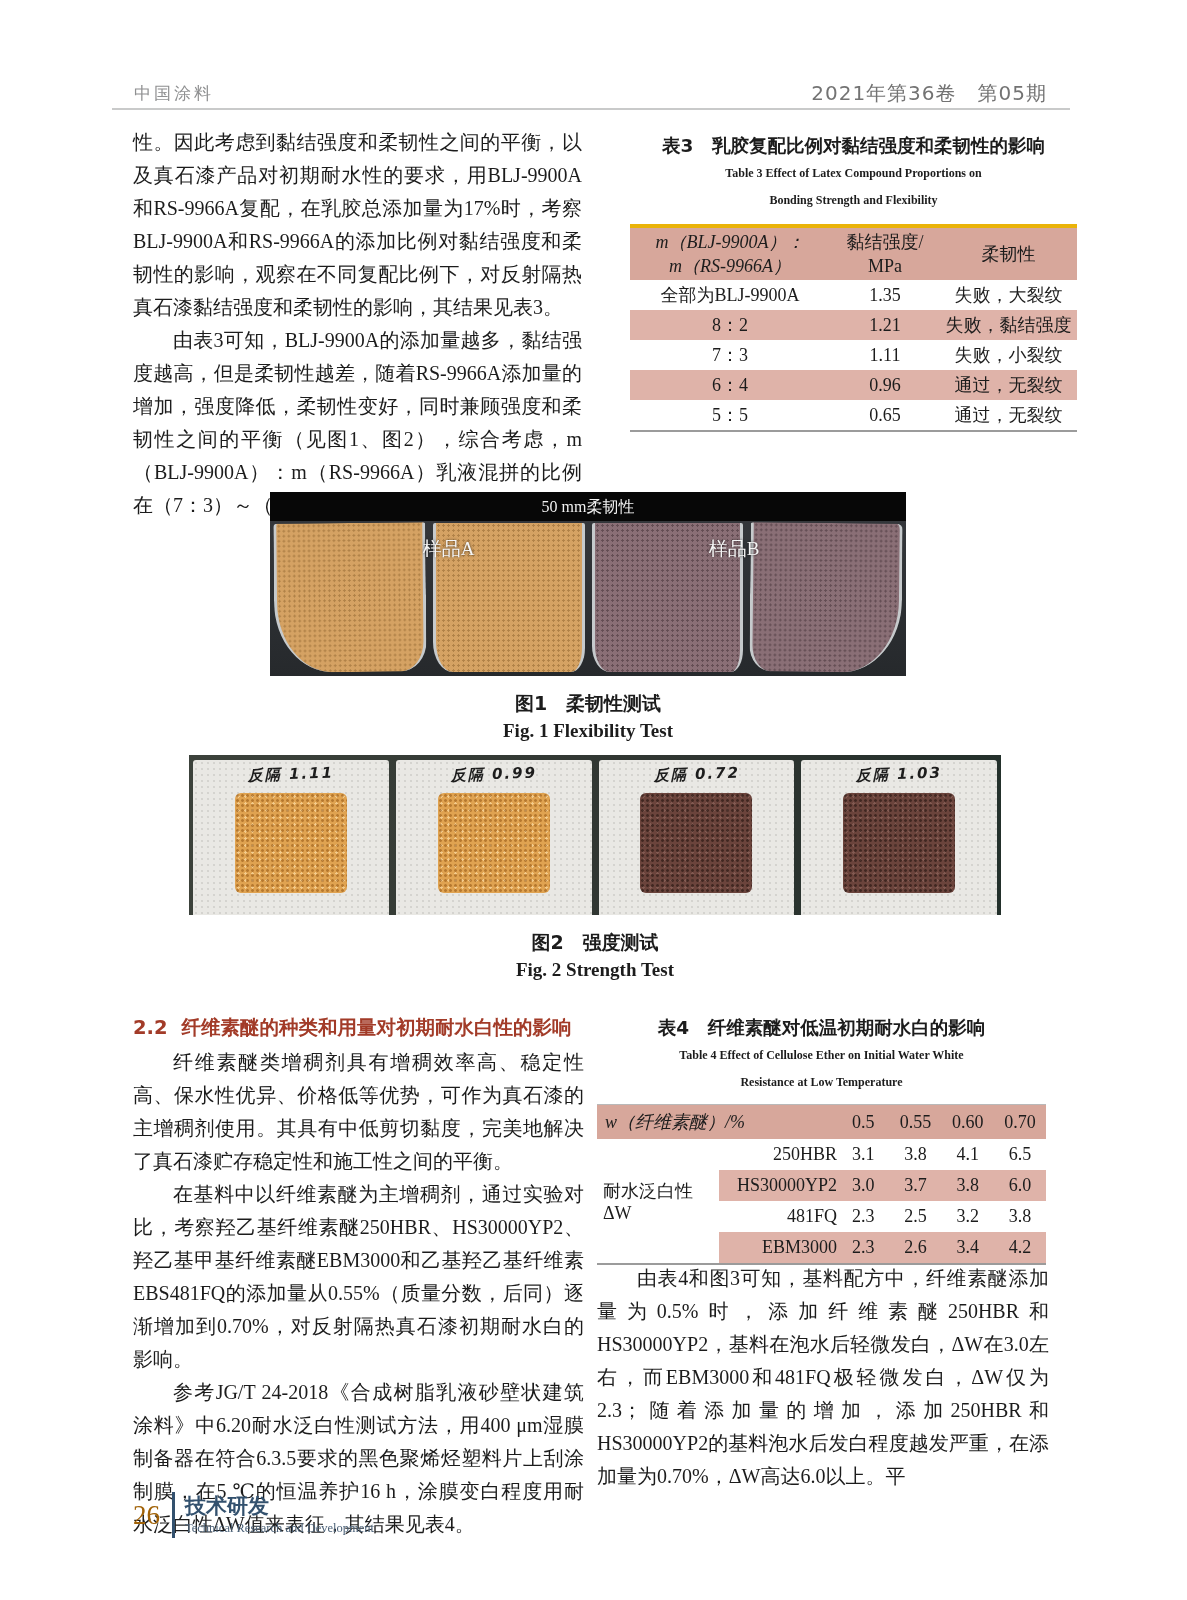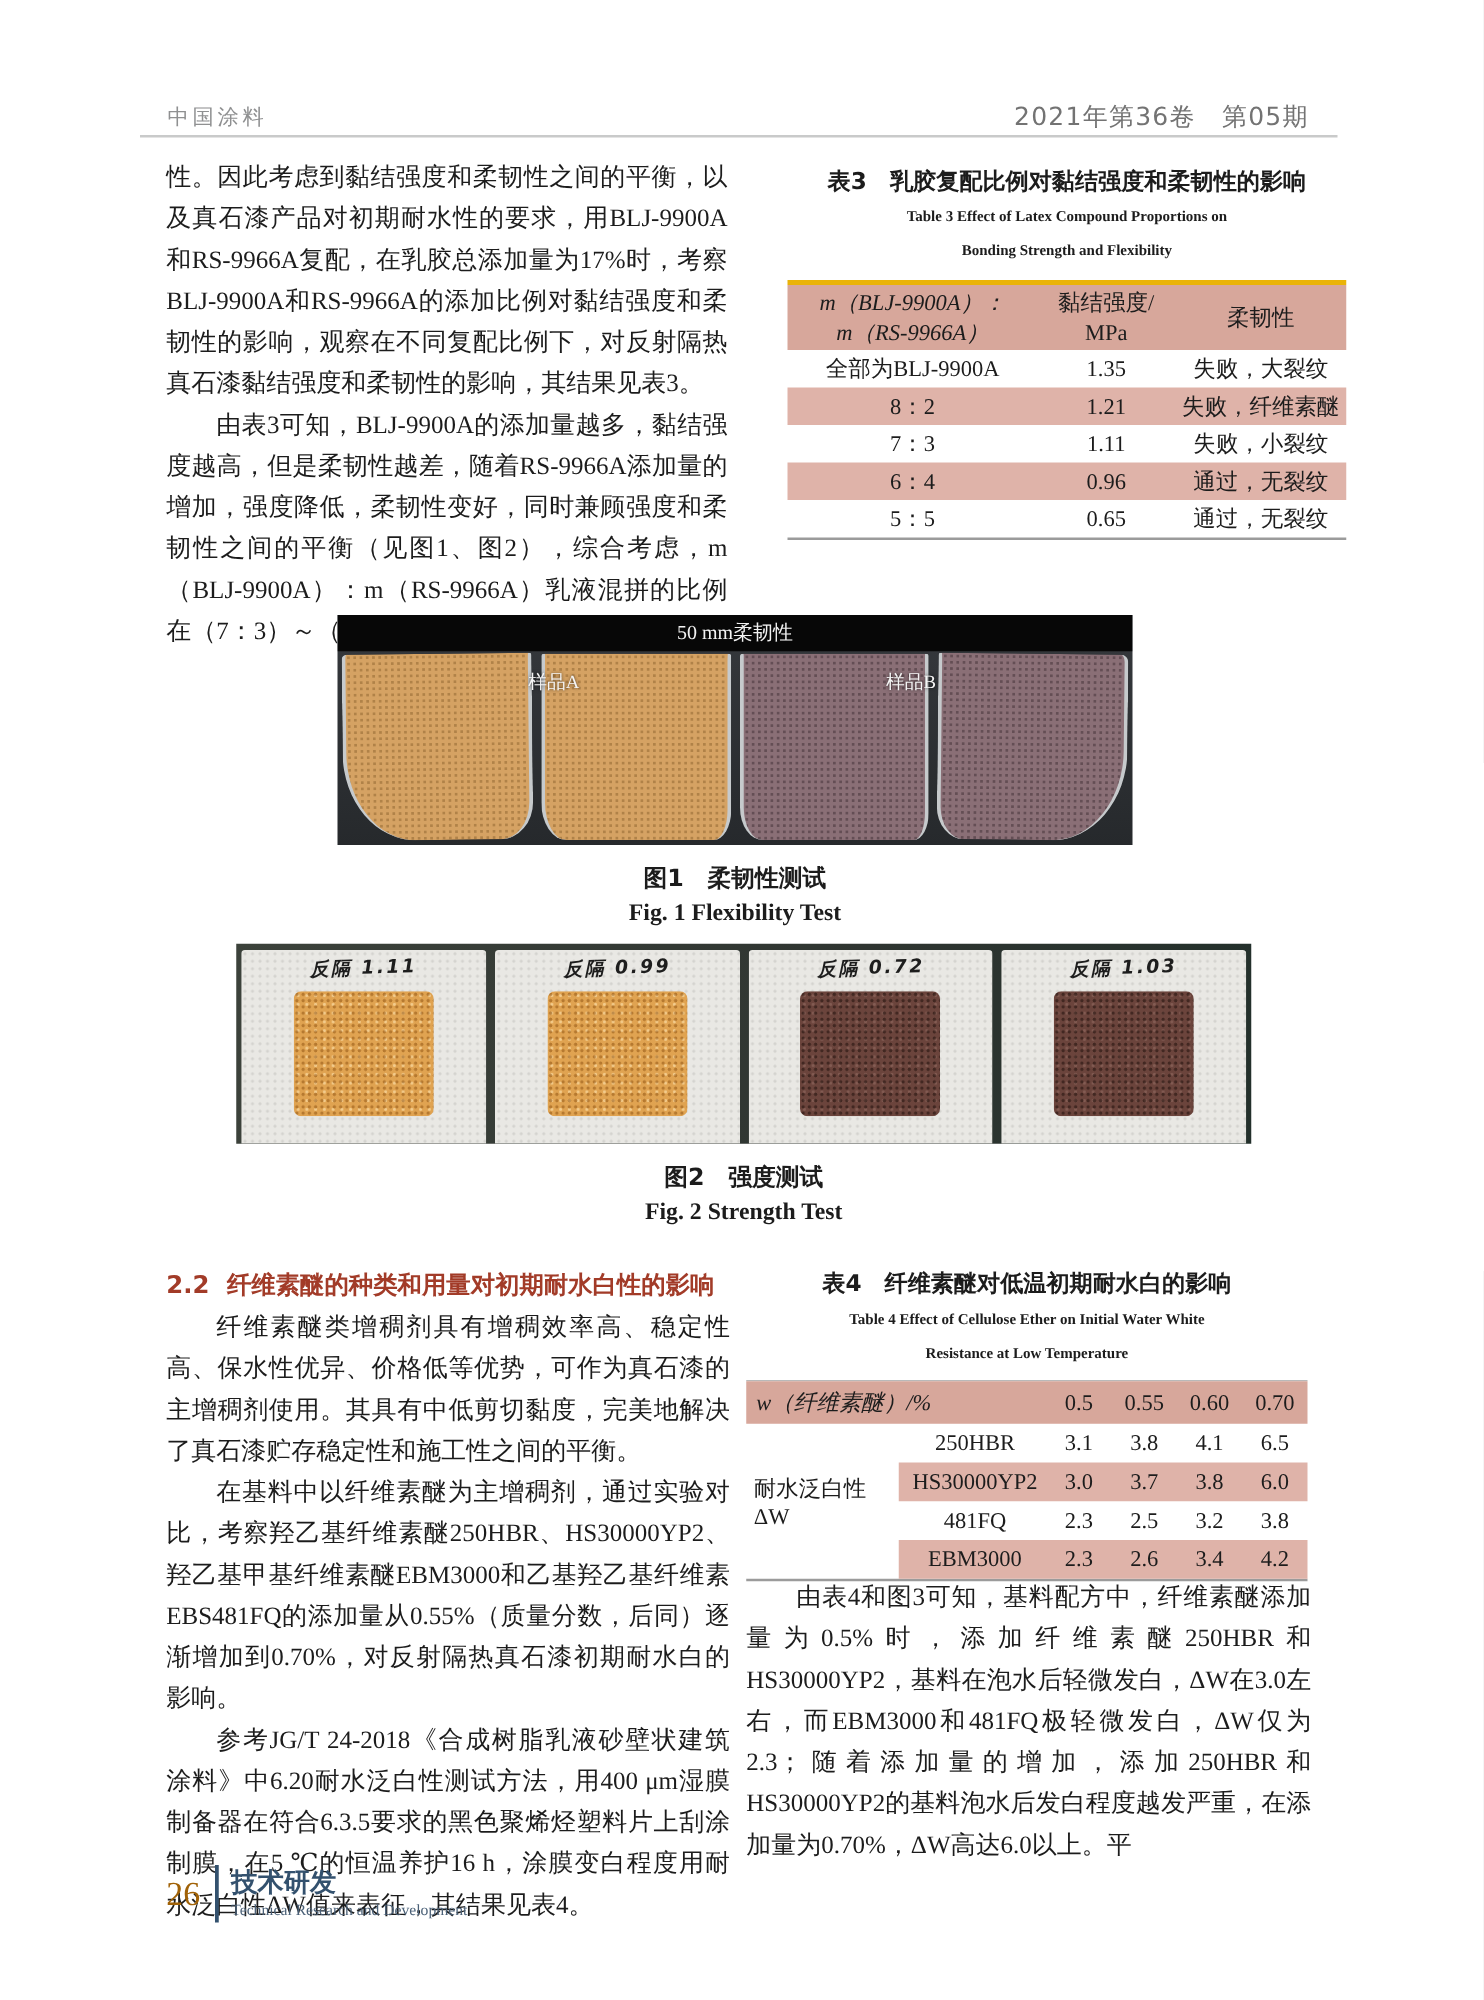--- a/index.html
+++ b/index.html
@@ -53,21 +53,21 @@
   .fig1-panels { position:absolute; left:4px; right:4px; top:31px; bottom:4px; display:flex; gap:7px; }
   .panel { flex:1; border-left:3px solid #c6cacc; border-right:3px solid #c6cacc; }
   .panel.tan  { background-color:#d5a263;
     background-image:radial-gradient(rgba(116,78,28,.38) 1px, transparent 1.4px); background-size:5px 5px; }
   .panel.mauve{ background-color:#8a6f76;
     background-image:radial-gradient(rgba(48,32,38,.42) 1px, transparent 1.4px); background-size:5px 5px; }
   .p1 { border-radius:4px 2px 26px 58px / 4px 2px 30px 70px; transform:rotate(-.6deg); }
   .p2 { border-radius:2px 2px 14px 20px / 2px 2px 24px 30px; }
   .p3 { border-radius:2px 2px 12px 18px / 2px 2px 22px 26px; }
   .p4 { border-radius:2px 6px 60px 22px / 2px 6px 72px 26px; transform:rotate(.6deg); }
-  .fig-label { position:absolute; color:#f5f5f5; font-size:15px;
+  .fig-label { position:absolute; color:#f5f5f5; font-size:19px;
     font-family:"Liberation Serif","DejaVu Serif",serif; text-shadow:0 0 3px rgba(0,0,0,.7); }
   .lab-a { left:24%; top:44px; } .lab-b { left:69%; top:44px; }
 
   .caption { text-align:center; margin-top:14px; }
   .cap-cn { font-family:"DejaVu Sans","Liberation Sans",sans-serif; font-weight:bold; font-size:19px; line-height:27px; }
   .cap-en { font-weight:bold; font-size:19px; line-height:27px; }
 
   
   .fig2 { position:absolute; left:189px; top:755px; width:812px; }
   .fig2-photo { position:relative; height:160px; overflow:hidden; display:flex; gap:7px; padding:5px 4px 0 4px;
@@ -91,21 +91,21 @@
   .table4 { position:absolute; left:597px; top:1014px; width:449px; }
   .t4-wrap { margin-top:8px; border-top:1px solid #b9b9b9; border-bottom:2px solid #9b9b9b; font-size:18px; }
   .t4-header { display:flex; background:#d7a79b; align-items:center; height:34px; }
   .t4-hlabel { width:240px; padding-left:8px; }
   .t4-hval { flex:1; text-align:center; }
   .t4-body { display:flex; }
   .t4-group-label { width:122px; display:flex; align-items:center; padding-left:6px; }
   .t4-rows { flex:1; display:flex; flex-direction:column; }
   .t4-row { display:flex; align-items:center; height:31px; }
   .t4-row.pink { background:#dfb3a9; }
-  .t4-name { width:118px; text-align:center; padding-left:4px; }
+  .t4-name { width:118px; text-align:right; padding-left:4px; }
   .t4-val { flex:1; text-align:center; }
 
   
   .footer { position:absolute; left:133px; top:1492px; display:flex; align-items:center; }
   .pg-num { font-size:27px; color:#a16207; margin-right:12px; font-family:"Liberation Serif","DejaVu Serif",serif; }
   .ftr-bar { width:3px; height:46px; background:#33516e; margin-right:10px; }
   .ftr-cn { font-family:"DejaVu Sans","Liberation Sans",sans-serif; font-weight:bold; font-size:21px; color:#33516e; line-height:26px; }
   .ftr-en { font-size:12.5px; color:#4a6077; line-height:18px; }
 </style>
 </head>
@@ -136,21 +136,21 @@
       </div>
       <div>
           <div class="t3-row">
             <span class="t3-c t3-c0">全部为BLJ-9900A</span>
             <span class="t3-c t3-c1">1.35</span>
             <span class="t3-c t3-c2">失败，大裂纹</span>
           </div>
           <div class="t3-row pink">
             <span class="t3-c t3-c0">8：2</span>
             <span class="t3-c t3-c1">1.21</span>
-            <span class="t3-c t3-c2">失败，纤维素醚</span>
+            <span class="t3-c t3-c2">失败，黏结强度</span>
           </div>
           <div class="t3-row">
             <span class="t3-c t3-c0">7：3</span>
             <span class="t3-c t3-c1">1.11</span>
             <span class="t3-c t3-c2">失败，小裂纹</span>
           </div>
           <div class="t3-row pink">
             <span class="t3-c t3-c0">6：4</span>
             <span class="t3-c t3-c1">0.96</span>
             <span class="t3-c t3-c2">通过，无裂纹</span>

